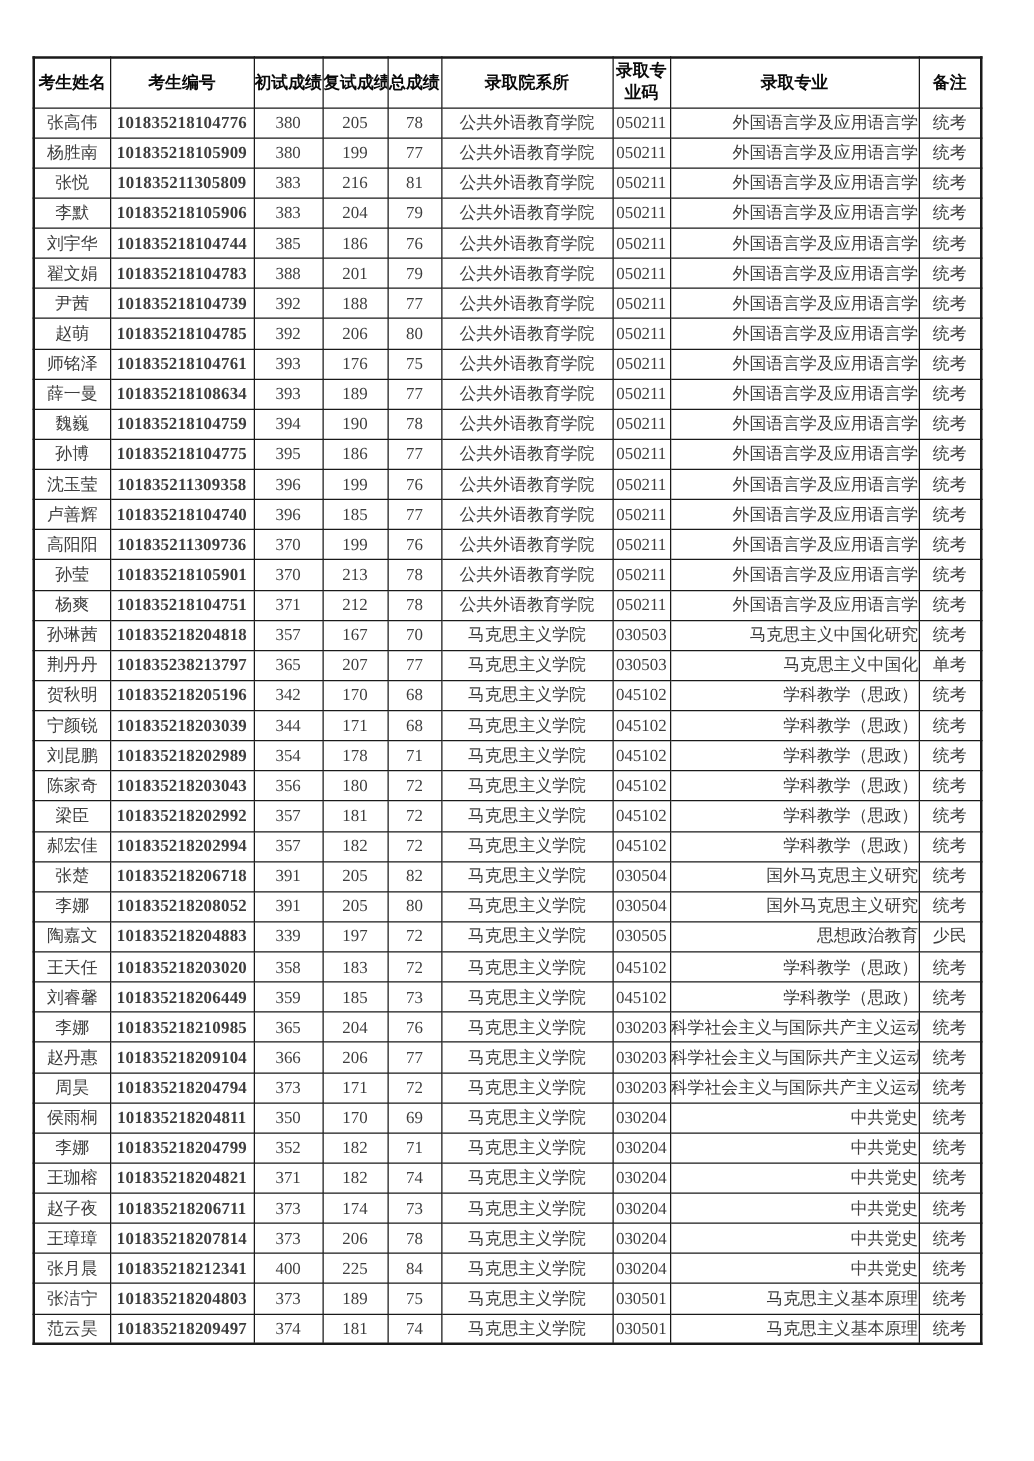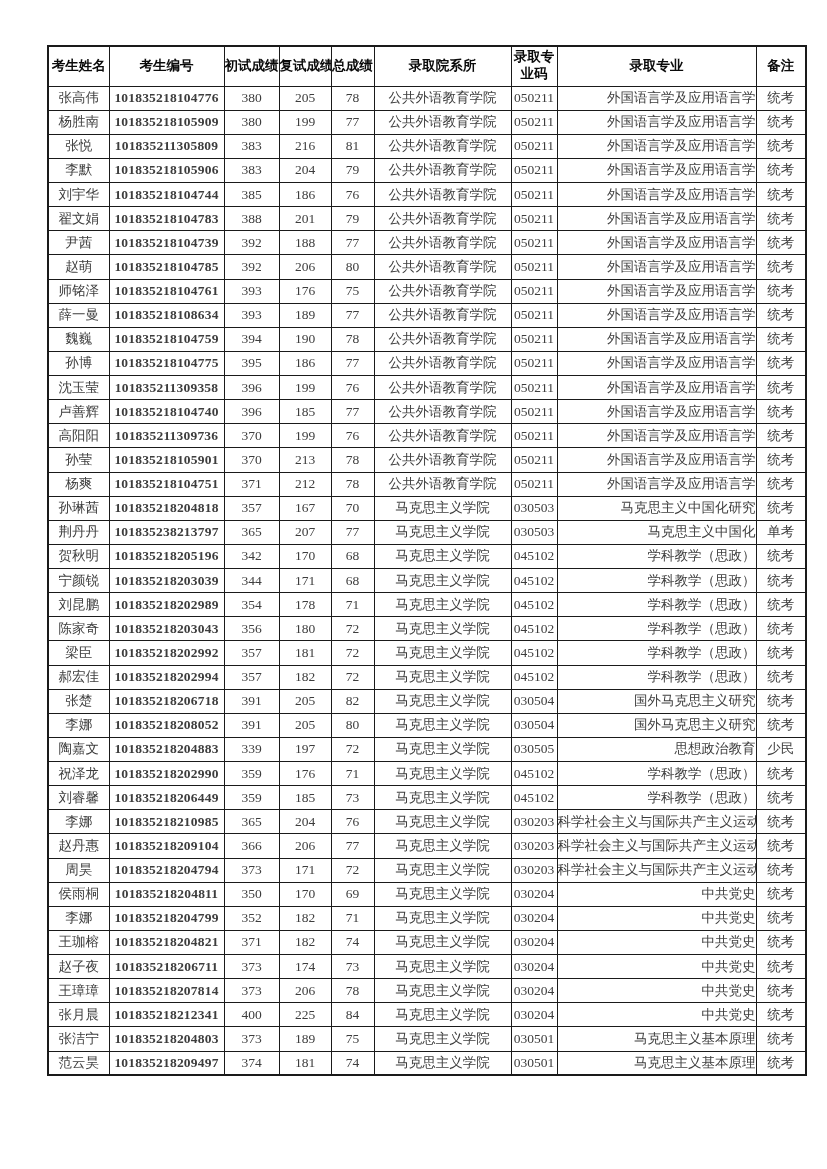--- a/index.html
+++ b/index.html
@@ -10,21 +10,21 @@
   }
   html,body{margin:0;padding:0;}
   body{
     width:827px;height:1169px;
     background:var(--page-bg);
     position:relative;
     font-family:"Liberation Serif","DejaVu Serif",serif;
   }
   .table-wrap{
     position:absolute;
-    left:47px;top:45px;
+    left:26px;top:45px;
   }
   table.admission{
     border-collapse:collapse;
     table-layout:fixed;
     width:758px;
     border:2px solid var(--border-color);
   }
   table.admission th,
   table.admission td{
     border:1px solid var(--border-color);
@@ -395,25 +395,25 @@
           <td>101835218204883</td>
           <td>339</td>
           <td>197</td>
           <td>72</td>
           <td>马克思主义学院</td>
           <td>030505</td>
           <td>思想政治教育</td>
           <td>少民</td>
         </tr>
         <tr>
-          <td>祝泽龙</td>
-          <td>101835218202990</td>
-          <td>359</td>
-          <td>176</td>
-          <td>71</td>
+          <td>王天任</td>
+          <td>101835218203020</td>
+          <td>358</td>
+          <td>183</td>
+          <td>72</td>
           <td>马克思主义学院</td>
           <td>045102</td>
           <td>学科教学（思政）</td>
           <td>统考</td>
         </tr>
         <tr>
           <td>刘睿馨</td>
           <td>101835218206449</td>
           <td>359</td>
           <td>185</td>

